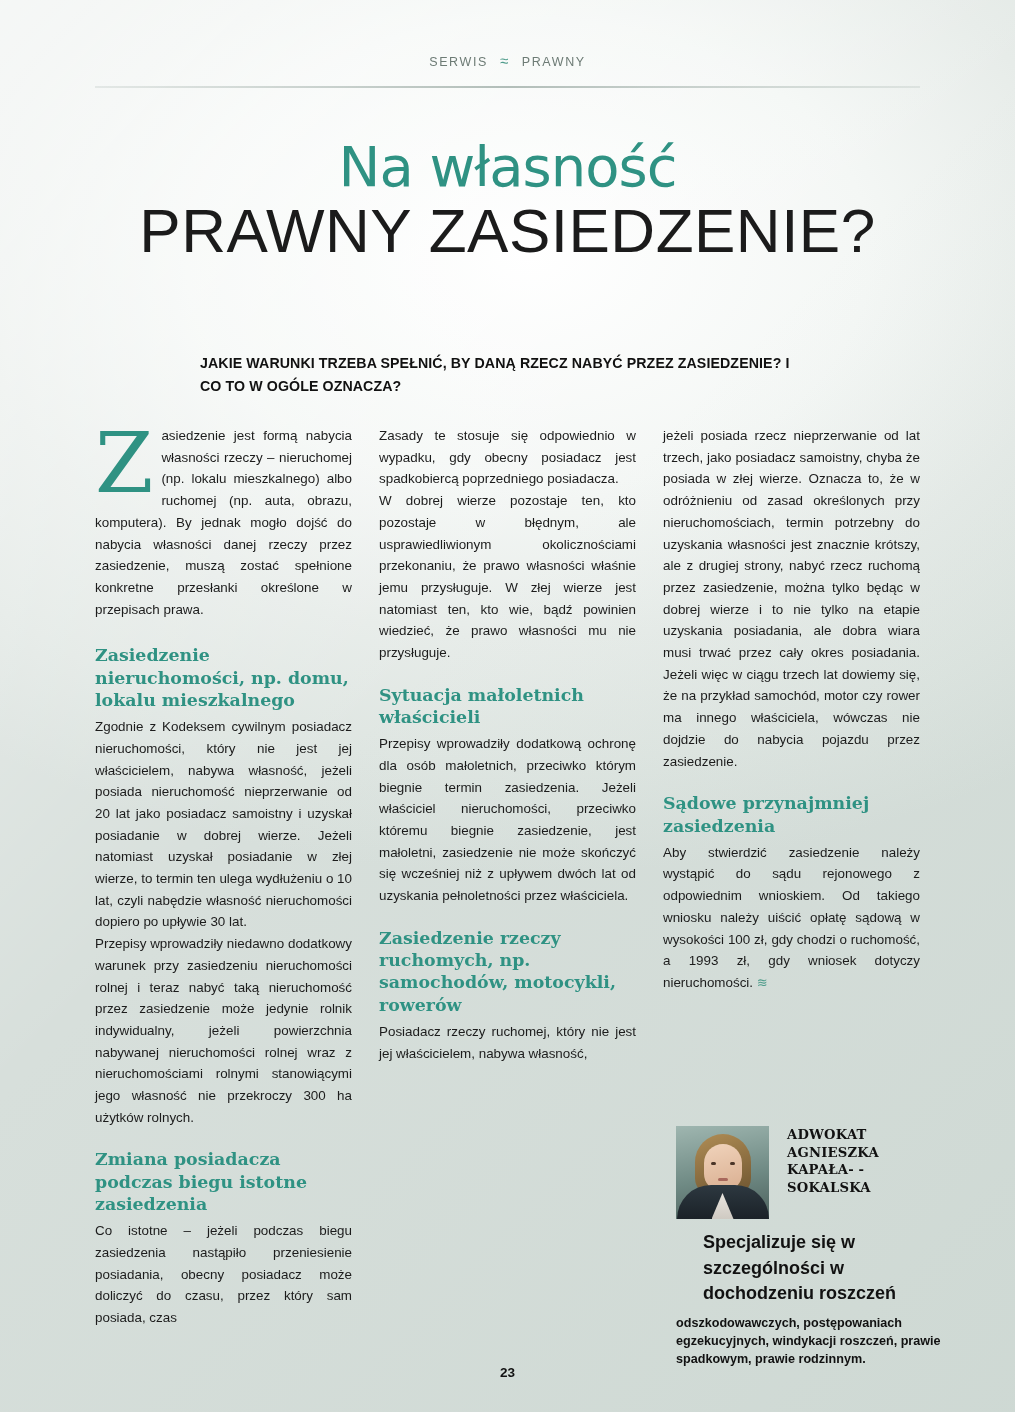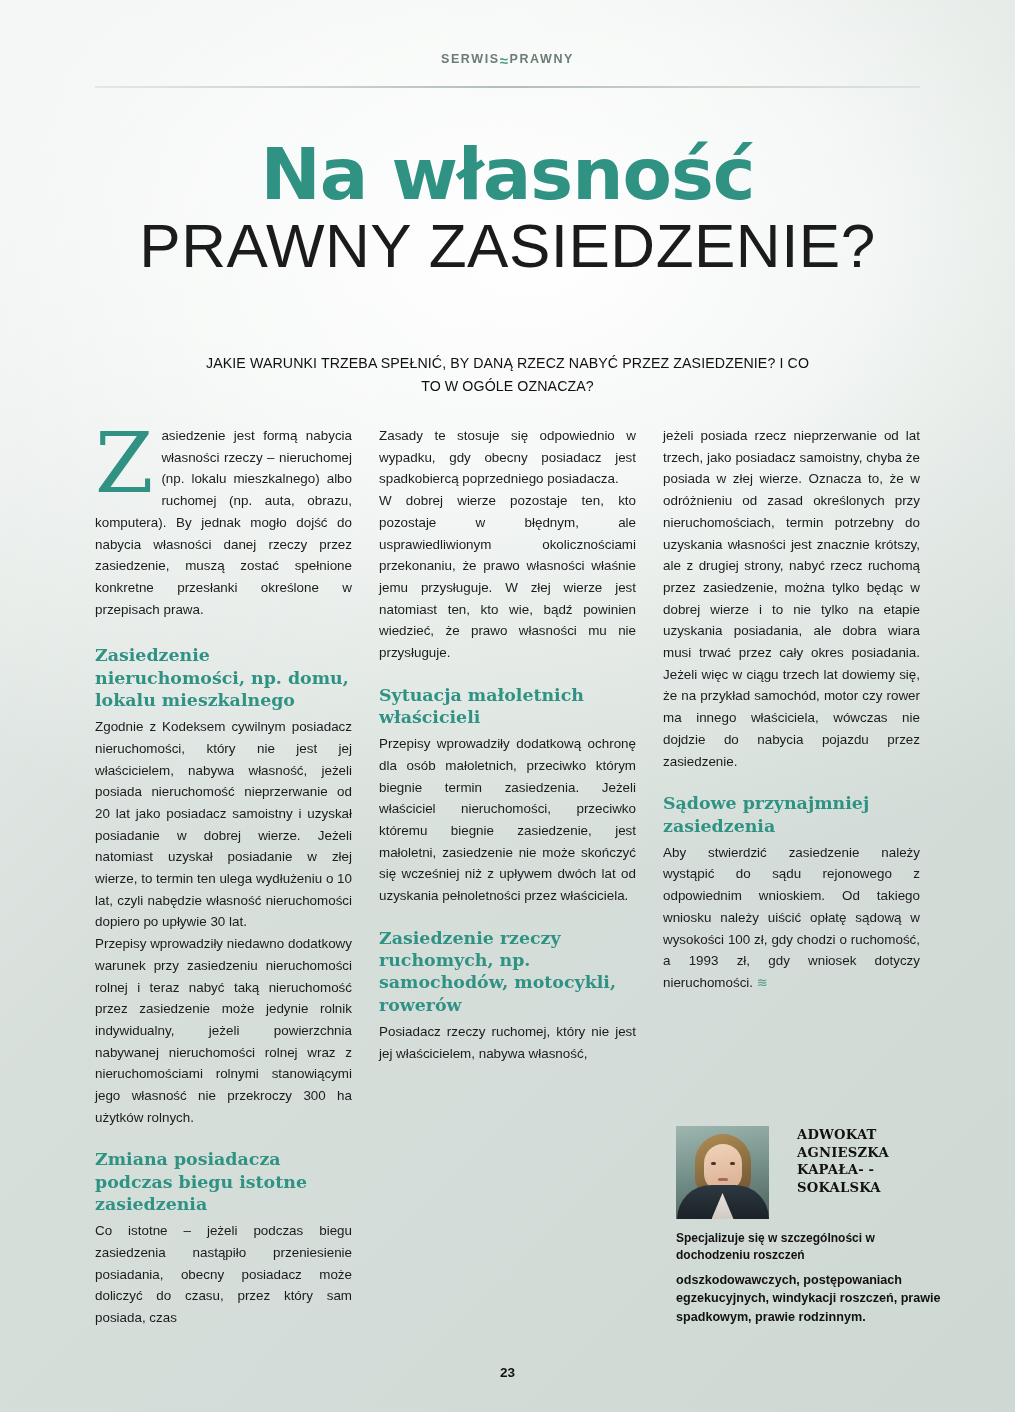--- a/index.html
+++ b/index.html
@@ -32,24 +32,25 @@
   .runhead {
     position: absolute;
     top: 52px; left: 95px; right: 95px;
     height: 34px;
     display: flex;
     align-items: flex-start;
     justify-content: center;
   }
   .runhead-inner {
     display: flex;
-    align-items: flex-start;
+    align-items: flex-end;
+    gap: 12px;
     font-size: 12.5px;
     letter-spacing: 1.6px;
-    font-weight: bold;
+    font-weight: normal;
     color: #6d7b75;
   }
   .runhead .swoosh { color: #4f9c8b; font-size: 15px; }
   .rule {
     position: absolute;
     left: 95px; right: 95px;
     top: 86px;
     height: 2px;
     background: linear-gradient(to right, rgba(120,140,132,0.15), rgba(120,140,132,0.55), rgba(120,140,132,0.15));
   }
@@ -57,42 +58,41 @@
   
   .title-wrap {
     position: absolute;
     left: 95px; right: 95px;
     top: 140px;
     text-align: center;
   }
   h1.title-main {
     margin: 0;
     font-family: "DejaVu Sans", sans-serif;
-    font-weight: bold;
-    font-size: 72px;
+    font-weight: normal;
+    font-size: 56px;
     line-height: 0.96;
     color: #2f9283;
     letter-spacing: -1px;
   }
   h2.title-sub {
     margin: 6px 0 0 0;
     font-family: "Liberation Sans", sans-serif;
     font-weight: normal;
     font-size: 62px;
     line-height: 1.0;
     color: #1b1b1b;
     letter-spacing: 0.5px;
   }
   .standfirst {
     position: absolute;
     left: 200px; right: 200px;
     top: 352px;
-    text-align: center;
     font-size: 14.2px;
-    font-weight: normal;
+    font-weight: bold;
     color: #111;
     line-height: 1.65;
     letter-spacing: 0.1px;
   }
 
   
   .cols {
     position: absolute;
     left: 95px;
     top: 425px;
@@ -135,21 +135,21 @@
 
   .endmark { color: #4f9c8b; font-size: 13px; }
 
   
   .author {
     position: absolute;
     left: 676px;
     top: 1126px;
     width: 270px;
   }
-  .author-top { display: flex; gap: 28px; }
+  .author-top { display: flex; gap: 18px; }
   .photo {
     width: 93px; height: 93px;
     flex: 0 0 93px;
     position: relative;
     overflow: hidden;
     background: linear-gradient(170deg, #9fb6b0 0%, #6f8a84 55%, #4d615d 100%);
     border: 0;
   }
   .photo .hair {
     position: absolute; left: 50%; top: 8px;
@@ -190,24 +190,25 @@
     font-family: "DejaVu Serif", serif;
     font-size: 13.2px;
     font-weight: bold;
     line-height: 1.34;
     color: #111;
     letter-spacing: 0.2px;
     text-transform: uppercase;
   }
   .author-spec-top {
     margin-top: 11px;
-    font-size: 12px;
+    font-size: 18px;
     font-weight: bold;
     line-height: 1.42;
     color: #111;
+    margin-left: 27px;
   }
   .author-spec-rest {
     margin-top: 7px;
     font-size: 12.6px;
     font-weight: bold;
     line-height: 1.46;
     color: #111;
   }
 
   .pagenum {

